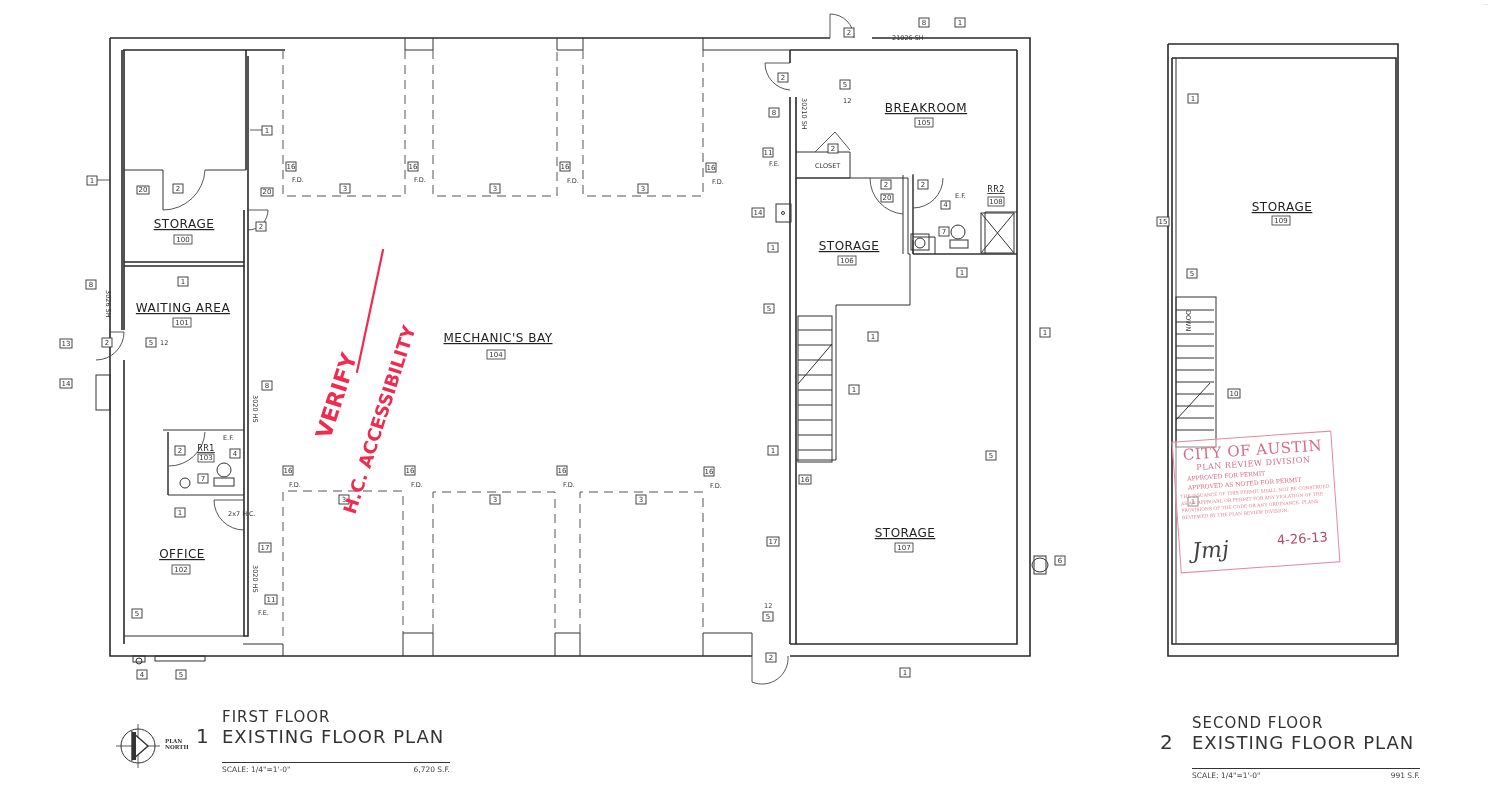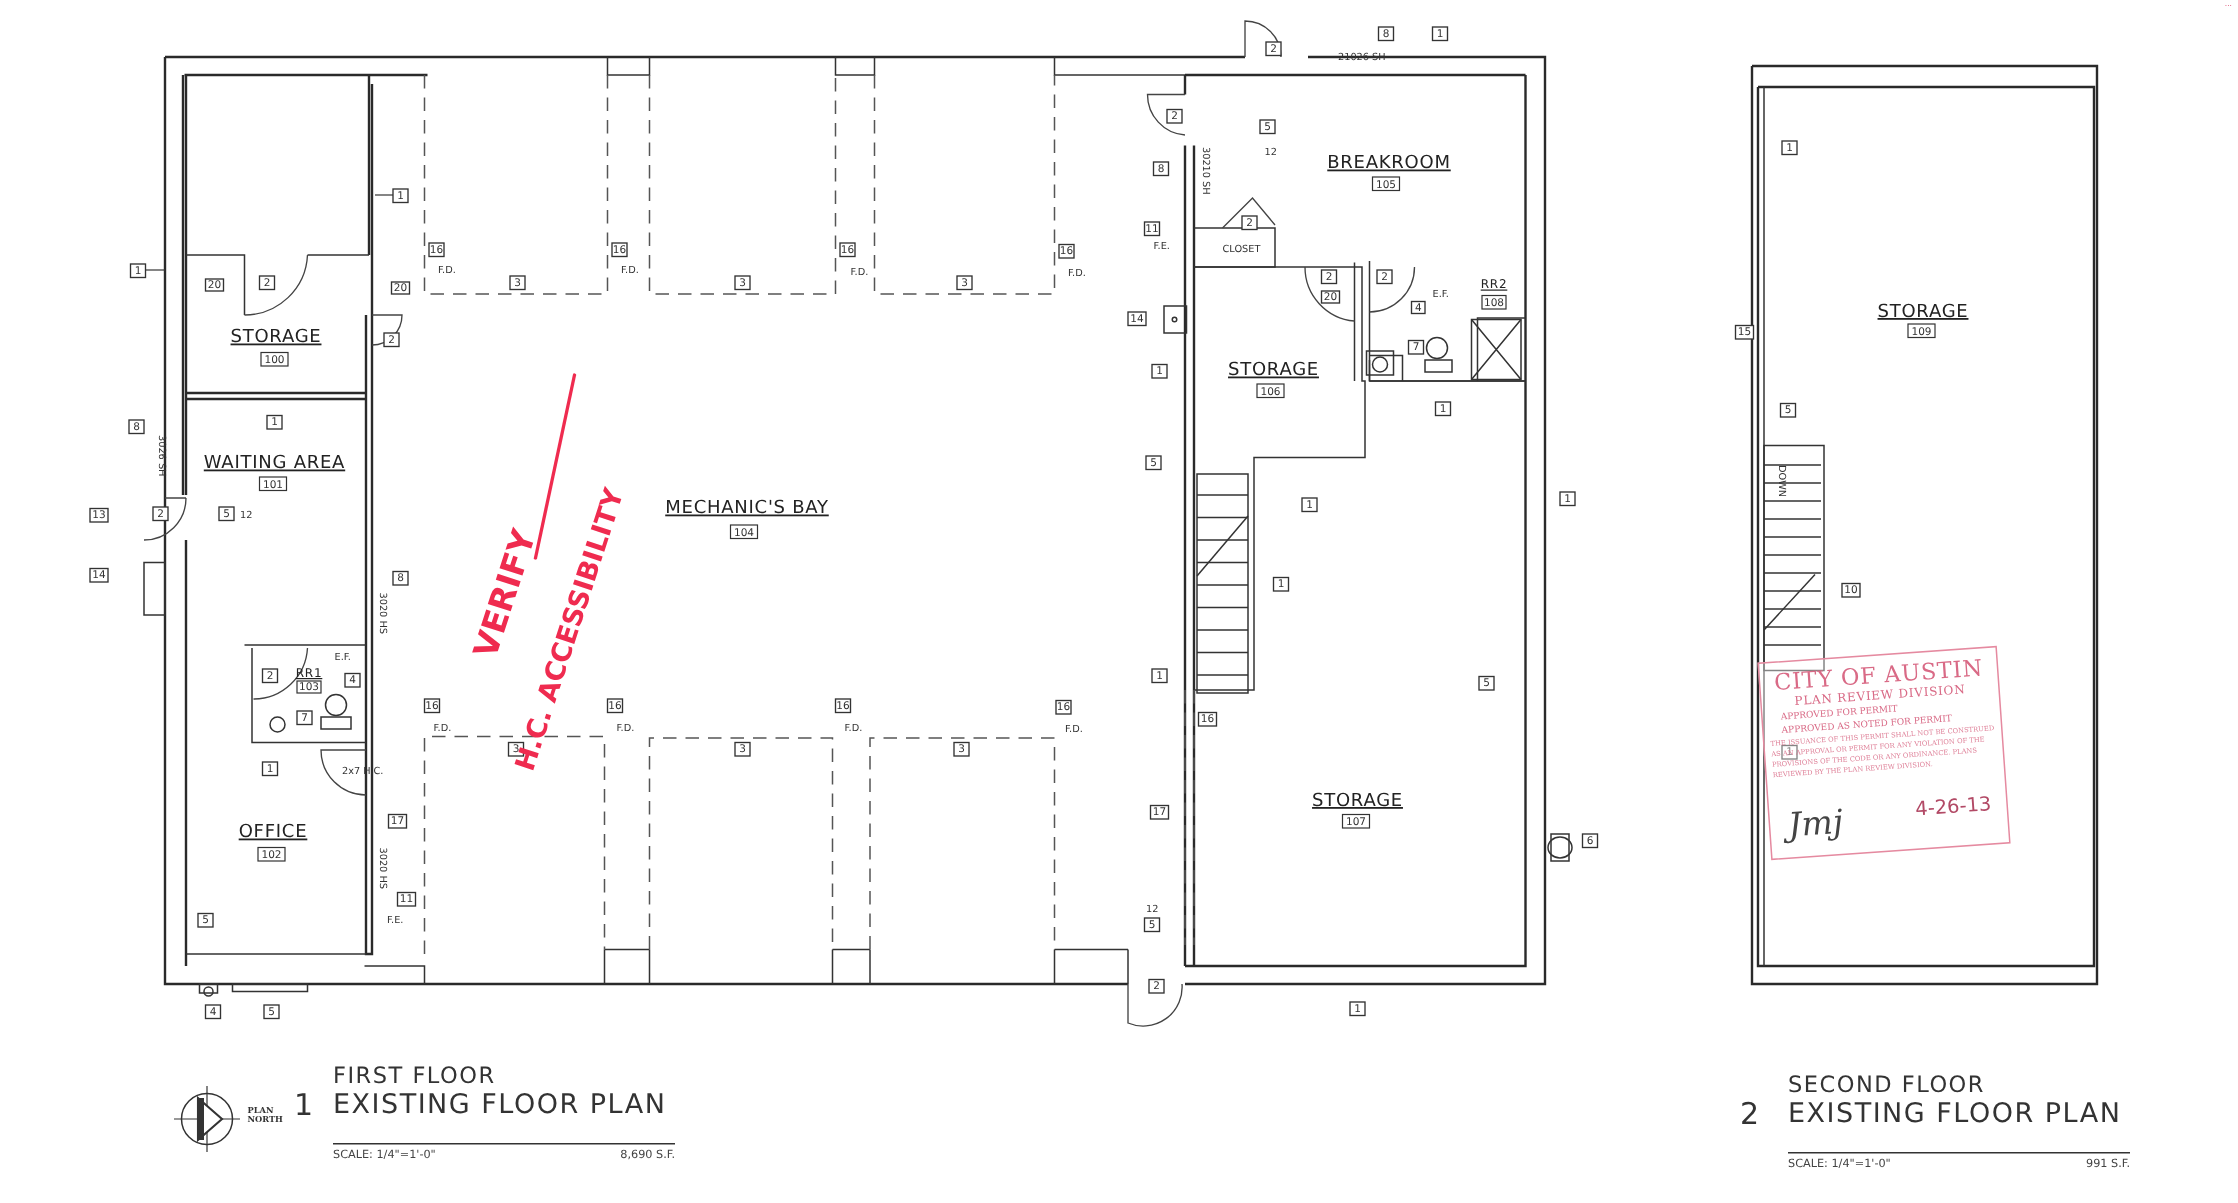--- a/index.html
+++ b/index.html
@@ -543,21 +543,21 @@
   <div>PLAN</div>
   <div>NORTH</div>
 </div>
 
 <div class="tb-num" style="left:196px; top:724px;">1</div>
 <div class="title-block" style="left:222px; top:708px; width:228px;">
   <div class="tb-line1">FIRST FLOOR</div>
   <div class="tb-line2">EXISTING FLOOR PLAN</div>
   <div class="tb-scale">
     <span>SCALE: 1/4"=1'-0"</span>
-    <span>8,690 S.F.</span>
+    <span>6,720 S.F.</span>
   </div>
 </div>
 
 <div class="tb-num" style="left:1160px; top:730px;">2</div>
 <div class="title-block" style="left:1192px; top:714px; width:228px;">
   <div class="tb-line1">SECOND FLOOR</div>
   <div class="tb-line2">EXISTING FLOOR PLAN</div>
   <div class="tb-scale">
     <span>SCALE: 1/4"=1'-0"</span>
     <span>991 S.F.</span>

